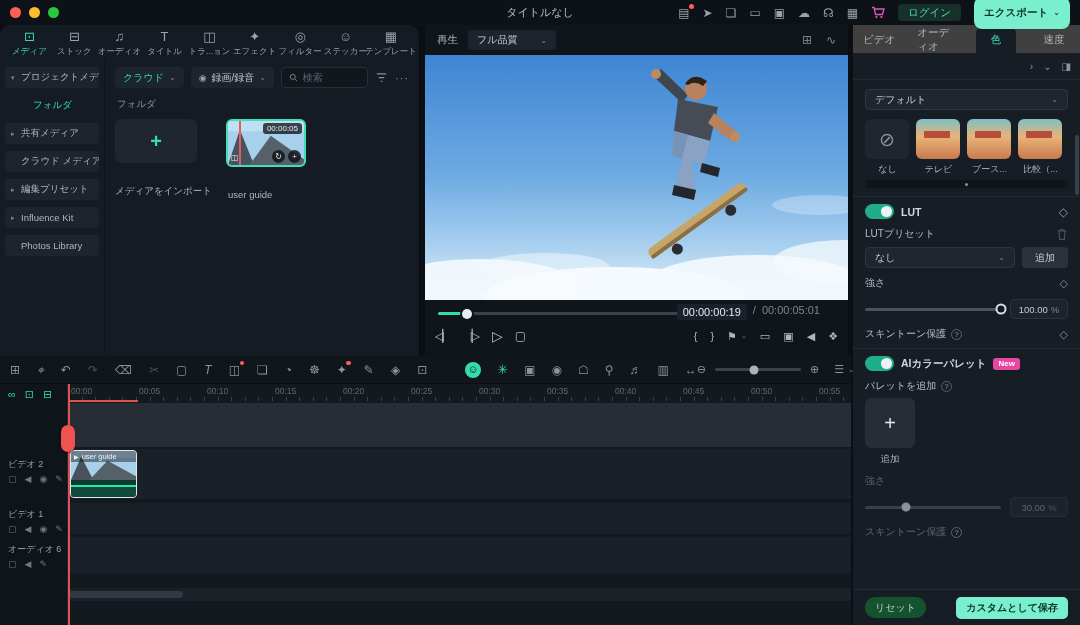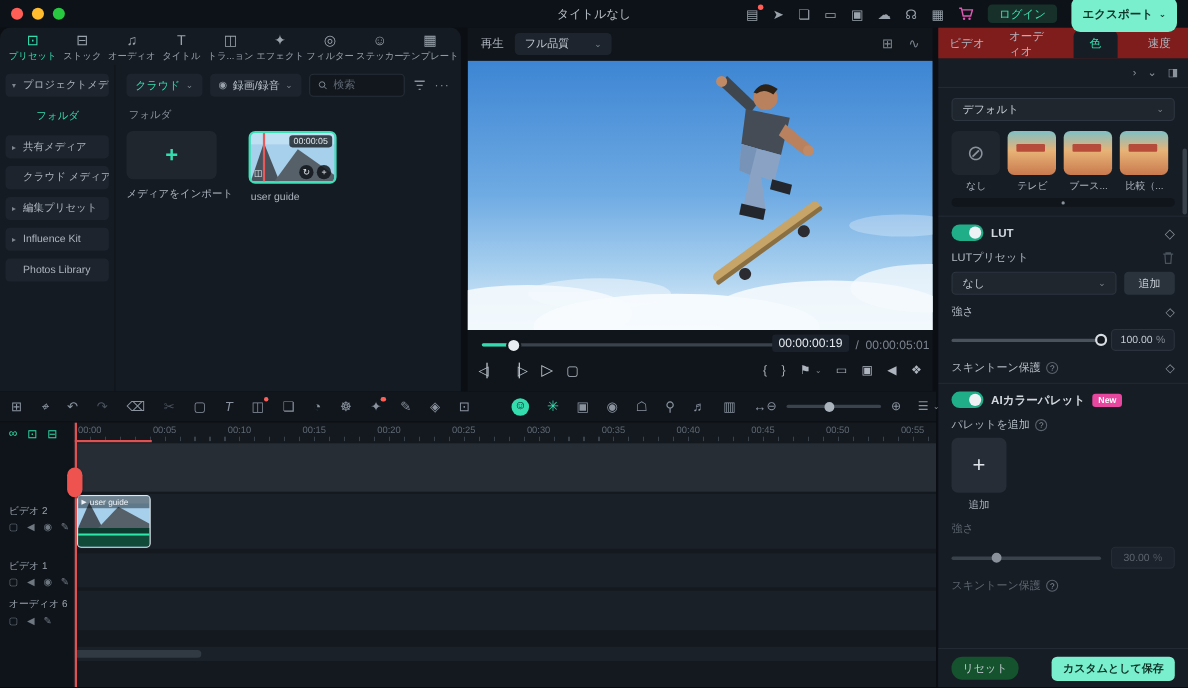--- a/index.html
+++ b/index.html
@@ -39,21 +39,21 @@
   .rec-ic{color:#9aa2ab;font-size:9px}
   .search{flex:1;height:21px;background:#12171d;border:1px solid #262e38;border-radius:4px;display:flex;align-items:center;padding:0 7px;gap:5px}
   .search input{background:transparent;border:none;outline:none;color:#c6ccd4;font-size:10px;width:100%}
   .search input::placeholder{color:#5f6873}
   .ic-stroke{stroke:#8a929c;fill:none;stroke-width:1.3}
   .more{color:#8a929c;letter-spacing:1px;font-size:11px}
   .folder-label{margin:10px 0 8px 2px;font-size:9.5px;color:#8a929c}
   .tiles{display:flex;gap:14px;align-items:flex-start}
   .import-tile{width:82px;height:44px;background:#20262e;border-radius:6px;display:flex;align-items:center;justify-content:center}
   .import-tile .plus{color:#35dcae;font-size:20px;font-weight:bold}
-  .tile-label{margin-top:7px;font-size:9.5px;color:#aeb5be;text-align:center;white-space:nowrap}
+  .tile-label{margin-top:22px;font-size:9.5px;color:#aeb5be;text-align:center;white-space:nowrap}
   .clip-card{width:80px}
   .clip-thumb{position:relative;width:80px;height:48px;border:2px solid #3fe0b8;border-radius:6px;overflow:hidden;background:#9fcbe8}
   .clip-thumb svg{position:absolute;inset:0;width:100%;height:100%}
   .clip-redline{position:absolute;left:11px;top:0;bottom:0;width:1.5px;background:#e85a5a}
   .clip-badge{position:absolute;top:2px;right:2px;background:rgba(10,14,18,.75);color:#e6ebf0;font-size:8px;padding:1px 4px;border-radius:3px}
   .clip-miniic{position:absolute;left:3px;bottom:3px;color:#e6ebf0;font-size:8px}
   .clip-circles{position:absolute;right:3px;bottom:2px;display:flex;gap:3px}
   .ccirc{width:13px;height:13px;border-radius:50%;background:rgba(16,21,27,.85);color:#dfe5ea;font-size:8px;display:flex;align-items:center;justify-content:center}
 
   
@@ -63,32 +63,32 @@
   .dd{height:20px;background:#1d242d;border-radius:4px;display:flex;align-items:center;gap:14px;padding:0 9px;font-size:10px;color:#c6ccd4}
   .dd .chev{font-size:8px;color:#7d858f;margin-left:auto}
   .pv-head .dd{width:88px}
   .pv-head-icons{margin-left:auto;display:flex;gap:14px;color:#7d858f;font-size:12px}
   .video-wrap{height:245px;overflow:hidden}
   .video-wrap svg{display:block}
   .pv-controls{position:relative;height:56px}
   .pv-slider{position:absolute;left:13px;top:12px;width:268px;height:3px;background:#3a424b;border-radius:2px}
   .pv-slider .fill{position:absolute;left:0;top:0;bottom:0;width:11%;background:#31dcae;border-radius:2px}
   .pv-slider .knob{position:absolute;left:11%;top:50%;transform:translate(-50%,-50%);width:10px;height:10px;border-radius:50%;background:#e8edf2;box-shadow:0 0 0 2px #10151b}
-  .timecode{position:absolute;right:3px;top:4px;display:flex;align-items:flex-end;gap:6px;font-size:11px}
+  .timecode{position:absolute;right:28px;top:4px;display:flex;align-items:flex-start;gap:6px;font-size:11px}
   .tc-cur{background:#1b212a;border-radius:3px;padding:2px 6px;color:#e6ebf0}
   .tc-sep,.tc-tot{color:#7d858f}
   .pv-buttons{position:absolute;left:10px;right:10px;top:28px;display:flex;align-items:center;color:#b4bcc5}
   .pvb{font-size:12px;margin-right:14px;letter-spacing:-2px}
   .pvb.play{font-size:14px}
   .pv-right{margin-left:auto;display:flex;align-items:center;gap:13px;font-size:11px;color:#aeb5be}
   .pv-right .tiny-chev{font-size:7px;color:#7d858f;margin-left:-9px}
 
   
   .inspector{position:absolute;left:853px;top:25px;width:227px;height:600px;background:#171d25}
-  .insp-tabs{height:28px;background:#7f1d1d;display:flex;align-items:flex-end;padding:0 6px;gap:18px}
+  .insp-tabs{height:28px;background:#404040;display:flex;align-items:flex-end;padding:0 6px;gap:18px}
   .insp-tab{flex:1;height:26px;display:flex;align-items:center;justify-content:center;font-size:10.5px;color:#aeb5be}
   .insp-tab.active{background:#171d25;border-radius:6px 6px 0 0;color:#35dcae}
   .insp-sub{height:27px;display:flex;align-items:center;padding:0 9px;gap:12px;border-bottom:1px solid #232a33}
   .subtab{font-size:10px;color:#aeb5be}
   .subtab.active{border:1px solid #2e8f74;color:#35dcae;border-radius:10px;padding:2px 9px}
   .insp-sub .tail{margin-left:auto;display:flex;gap:10px;color:#8a929c;font-size:10px}
   .insp-body{padding:9px 12px 0 12px;height:507px;overflow:hidden;position:relative}
   .sec-label{font-size:10px;color:#b4bcc5;margin-bottom:6px;display:flex;align-items:center;gap:5px}
   .qmark{width:11px;height:11px;border:1px solid #5a626c;border-radius:50%;color:#8a929c;font-size:7.5px;display:inline-flex;align-items:center;justify-content:center}
   .insp-body .dd{background:#20262e;border:1px solid #2d3540;height:21px}
@@ -210,21 +210,21 @@
           <span>エクスポート</span>
           <span style="font-size:8px">⌄</span>
         </button>
     </div>
   </div>
 
   <div class="media-panel">
     <div class="mtabs">
         <div class="mtab active">
         <span class="mtab-ic">⊡</span>
-        <span class="mtab-lb">プリセット</span>
+        <span class="mtab-lb">メディア</span>
       </div>
         <div class="mtab">
         <span class="mtab-ic">⊟</span>
         <span class="mtab-lb">ストック</span>
       </div>
         <div class="mtab">
         <span class="mtab-ic">♫</span>
         <span class="mtab-lb">オーディオ</span>
       </div>
         <div class="mtab">

